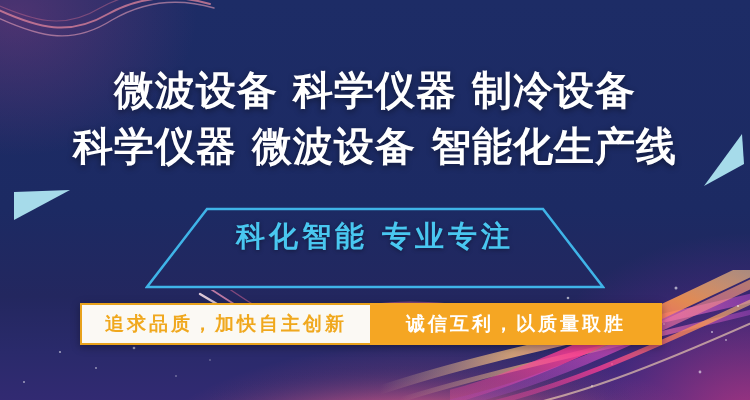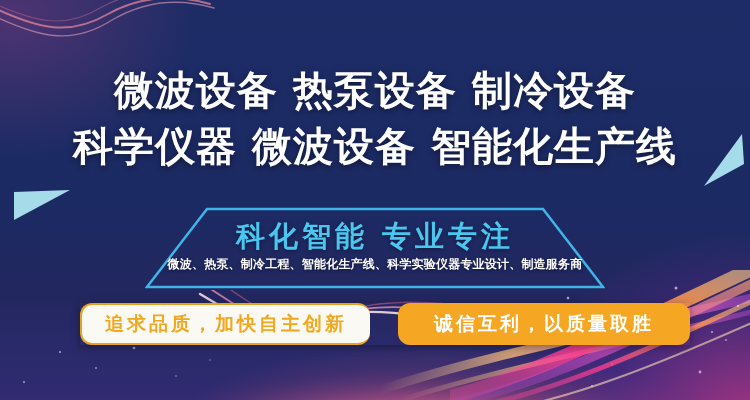--- a/index.html
+++ b/index.html
@@ -86,35 +86,33 @@
   }
   .slogan {
     display: flex;
     align-items: center;
     justify-content: center;
     font-size: 19px;
     font-weight: bold;
     letter-spacing: 3px;
     white-space: nowrap;
     box-sizing: border-box;
-    border-radius: 12px;
   }
   #slogan-left {
     width: 290px;
     background: #fbf9f4;
     color: #f0a81e;
     border: 2px solid #e8a21c;
     border-right: none;
   }
   #slogan-right {
     width: 292px;
     background: #f5a623;
     color: #ffffff;
     border: 2px solid #f5a623;
-    margin-left: 28px;
   }
 </style>
 </head>
 <body>
 
 <div id="banner">
 
   <svg class="fx" id="fx-svg-top" viewBox="0 0 260 90" preserveAspectRatio="none">
     <g fill="none" stroke-linecap="round">
       <path d="M-10,6 C40,30 70,36 108,14 C140,-4 176,-6 210,4" stroke="#e0849c" stroke-width="2" opacity="0.75"></path>
@@ -193,30 +191,29 @@
 
   <svg class="fx" style="left:14px; top:182px; width:56px; height:38px;" viewBox="0 0 56 38">
     <polygon points="0,10 56,8 0,38" fill="#a6dbea"></polygon>
   </svg>
 
   <svg class="fx" style="right:6px; top:134px; width:40px; height:56px;" viewBox="0 0 40 56">
     <polygon points="38,0 40,30 0,52" fill="#a6dbea"></polygon>
   </svg>
 
   <div id="headline">
-    <span class="headline-line">微波设备  热泵设备  制冷设备</span>
+    <span class="headline-line">微波设备  科学仪器  制冷设备</span>
     <span class="headline-line">科学仪器  微波设备  智能化生产线</span>
   </div>
 
   <div id="badge-wrap">
     <svg id="badge-shape" viewBox="0 0 460 82" preserveAspectRatio="none">
       <polygon points="62,2 398,2 458,80 2,80" fill="none" stroke="#3fb4e8" stroke-width="2.5"></polygon>
     </svg>
     <div id="badge-text-cyan">科化智能    专业专注</div>
-    <div id="badge-text-small">微波、热泵、制冷工程、智能化生产线、科学实验仪器专业设计、制造服务商</div>
   </div>
 
   <div id="slogans">
     <div class="slogan" id="slogan-left">追求品质，加快自主创新</div>
     <div class="slogan" id="slogan-right">诚信互利，以质量取胜</div>
   </div>
 
 </div>
 
 </body></html>

